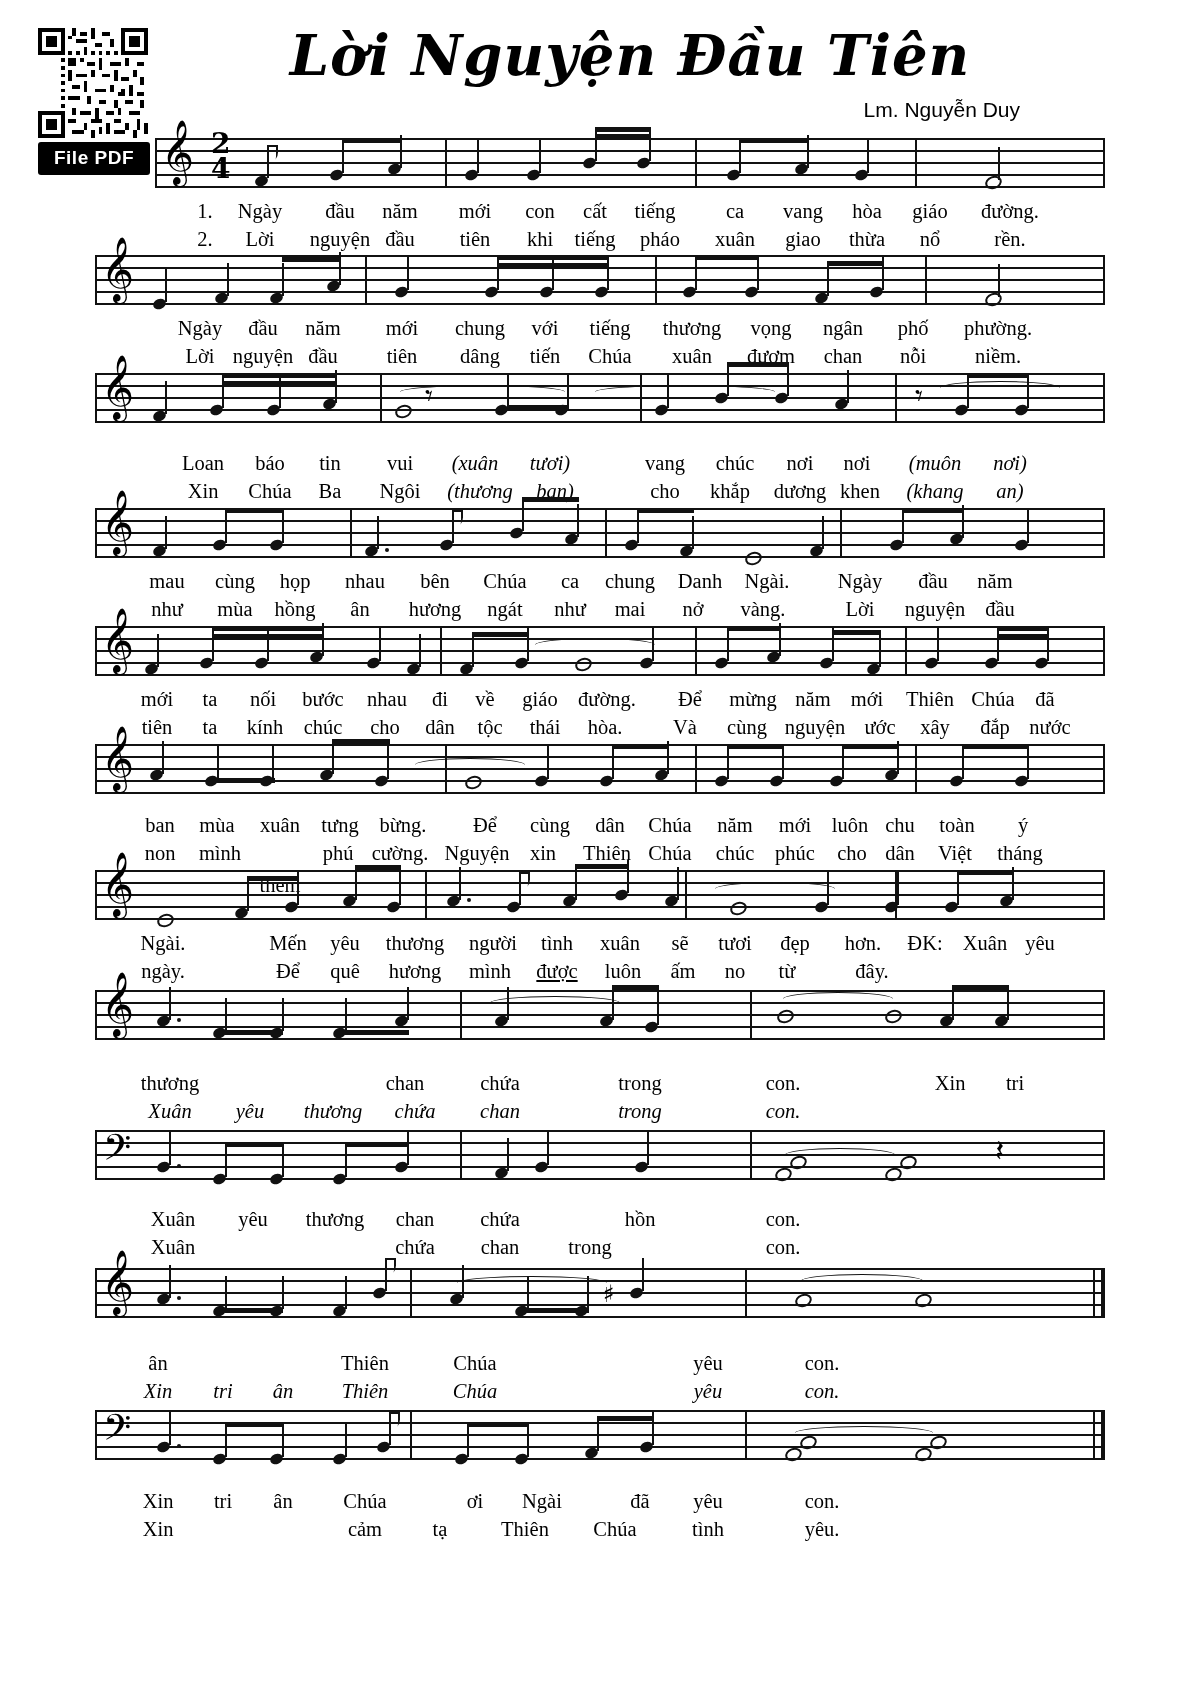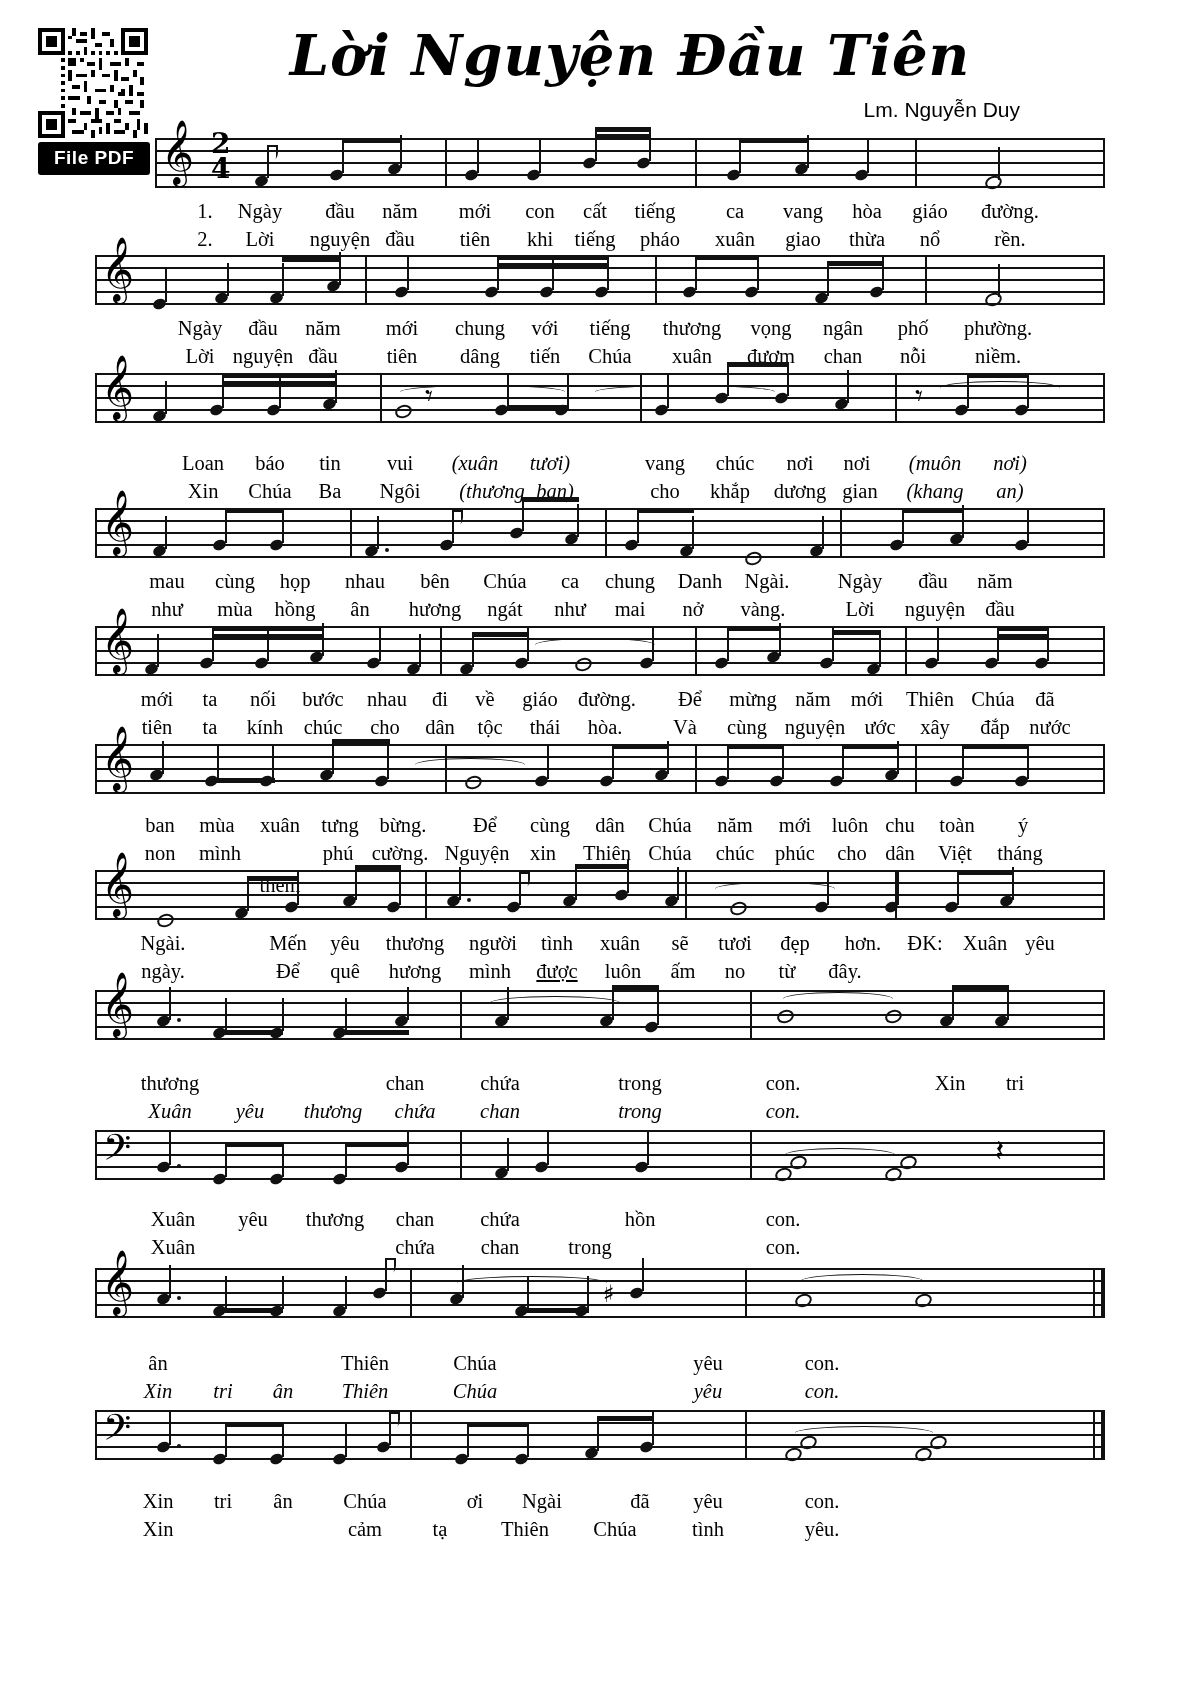--- a/index.html
+++ b/index.html
@@ -530,26 +530,26 @@
   <span class="w" style="left:705px;">nơi</span>
   <span class="w" style="left:762px;">nơi</span>
   <span class="w" style="left:840px; font-style:italic;">(muôn</span>
   <span class="w" style="left:915px; font-style:italic;">nơi)</span>
 </div>
 <div class="lyric-row" style="top:480px;">
   <span class="w" style="left:108px;">Xin</span>
   <span class="w" style="left:175px;">Chúa</span>
   <span class="w" style="left:235px;">Ba</span>
   <span class="w" style="left:305px;">Ngôi</span>
-  <span class="w" style="left:397px; font-style:italic;">(thương</span>
+  <span class="w" style="left:385px; font-style:italic;">(thương</span>
   <span class="w" style="left:460px; font-style:italic;">ban)</span>
   <span class="w" style="left:570px;">cho</span>
   <span class="w" style="left:635px;">khắp</span>
   <span class="w" style="left:705px;">dương</span>
-  <span class="w" style="left:765px;">gian</span>
+  <span class="w" style="left:765px;">khen</span>
   <span class="w" style="left:840px; font-style:italic;">(khang</span>
   <span class="w" style="left:915px; font-style:italic;">an)</span>
 </div>
 
 <div class="system" style="top:508px;">
   <div class="staff">
     <div class="line"></div>
     <div class="line"></div>
     <div class="line"></div>
     <div class="line"></div>
@@ -875,21 +875,21 @@
   <span class="w" style="left:68px;">ngày.</span>
   <span class="w" style="left:193px;">Để</span>
   <span class="w" style="left:250px;">quê</span>
   <span class="w" style="left:320px;">hương</span>
   <span class="w" style="left:395px;">mình</span>
   <span class="w" style="left:462px;text-decoration:underline;">được</span>
   <span class="w" style="left:528px;">luôn</span>
   <span class="w" style="left:588px;">ấm</span>
   <span class="w" style="left:640px;">no</span>
   <span class="w" style="left:692px;">từ</span>
-  <span class="w" style="left:750px;font-family:Liberation Serif, serif;">đây.</span>
+  <span class="w" style="left:777px;font-family:Liberation Serif, serif;">đây.</span>
 </div>
 
 <div class="system" style="top:990px;">
   <div class="staff">
     <div class="line"></div>
     <div class="line"></div>
     <div class="line"></div>
     <div class="line"></div>
     <div class="line"></div>
     <div class="barline left"></div>

